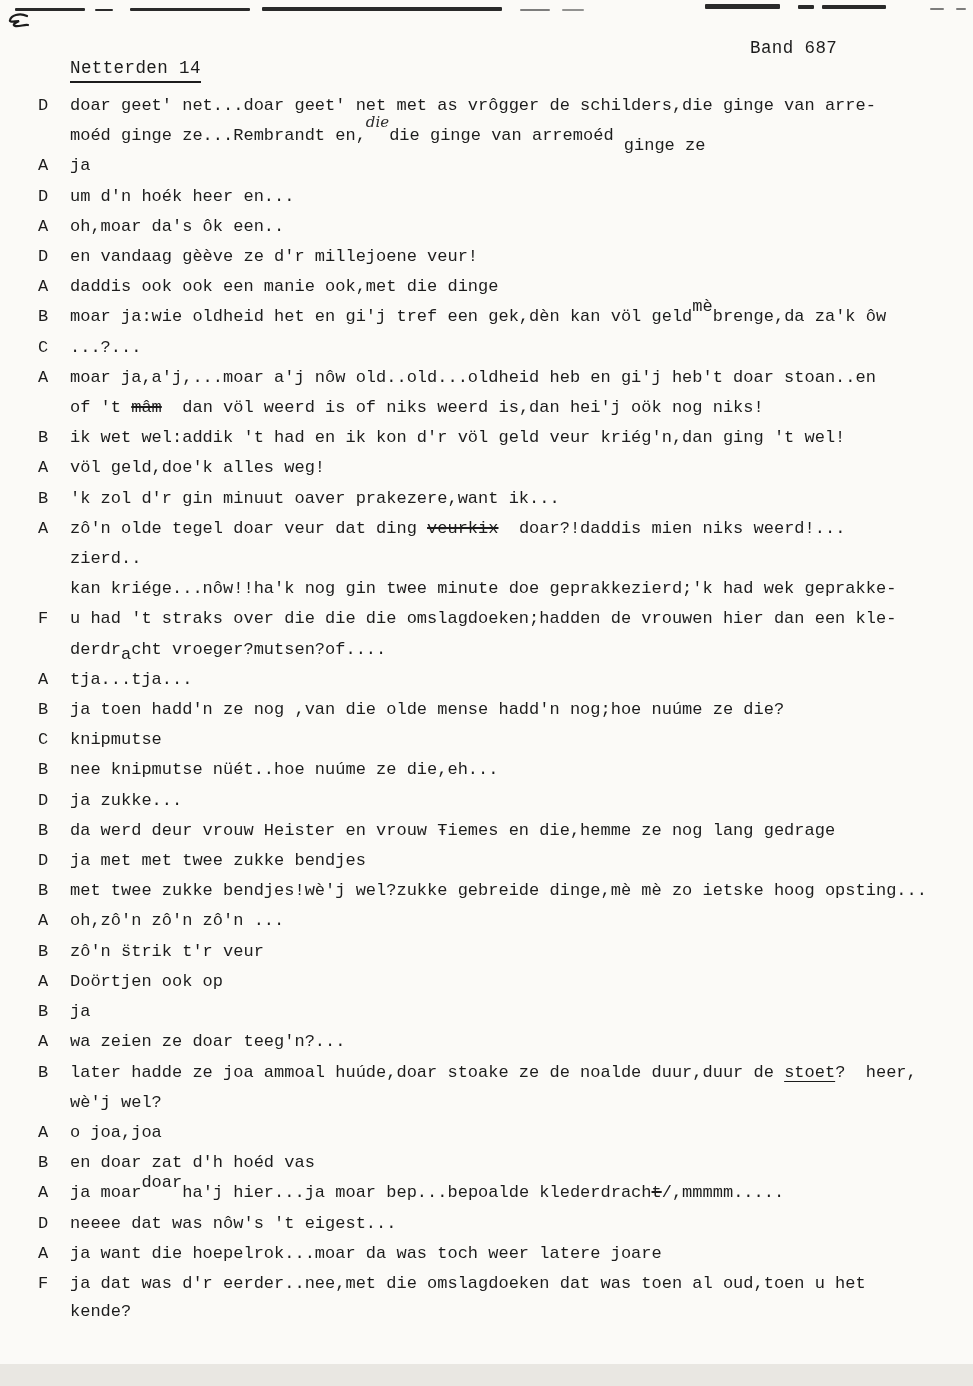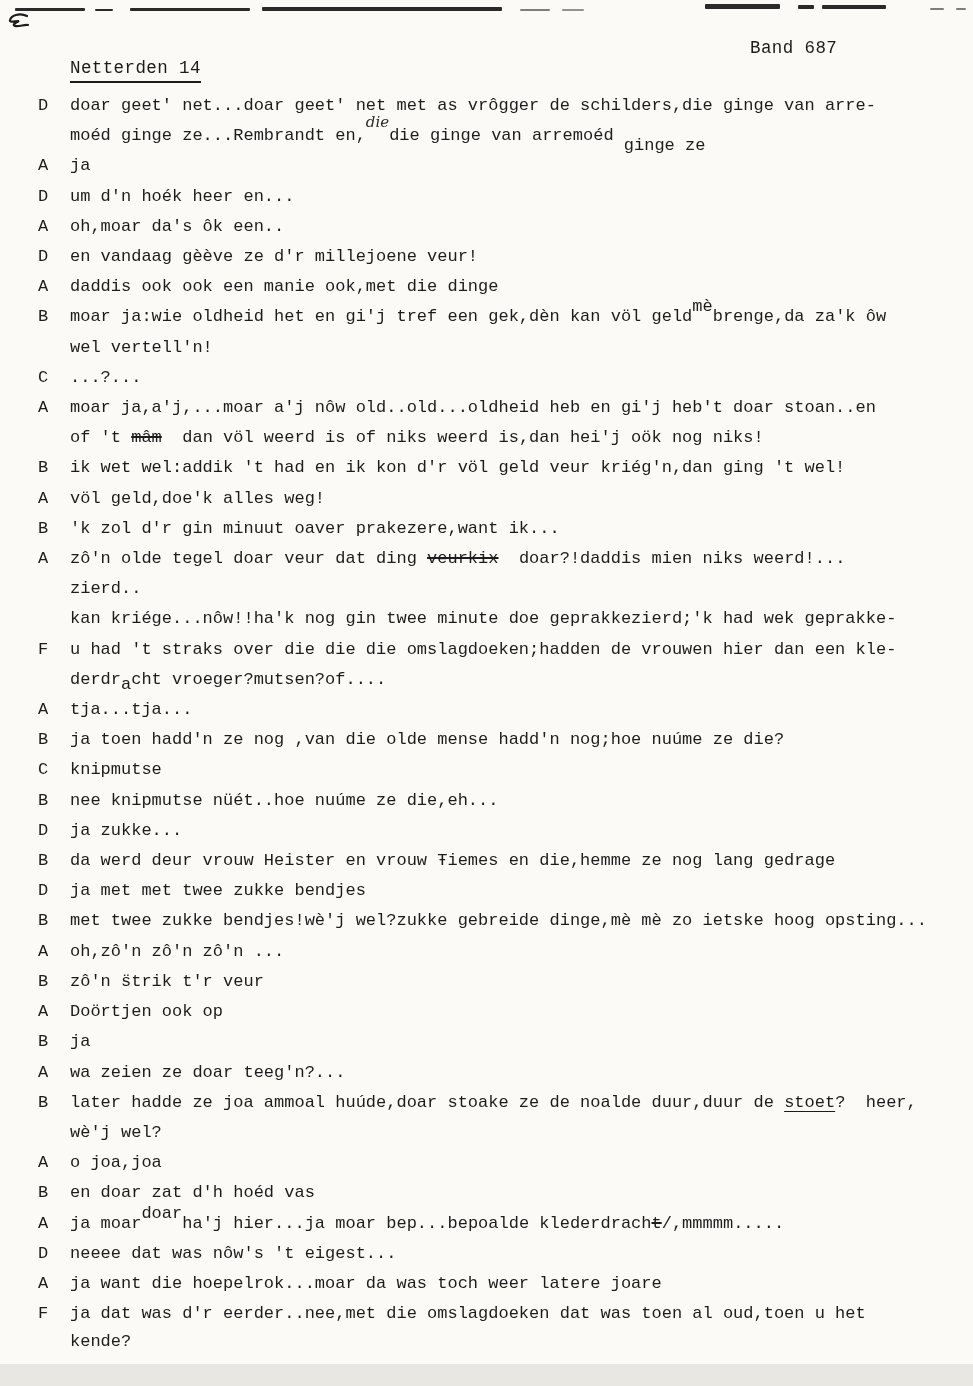--- a/index.html
+++ b/index.html
@@ -72,21 +72,20 @@
 
   <div class="transcript">
       <div class="line"><span class="speaker">D</span><span class="text"><span class="seg-plain">doar geet' net...doar geet' net met as vrôgger de schilders,die ginge van arre-</span></span></div>
       <div class="line"><span class="speaker"></span><span class="text"><span class="seg-plain">moéd ginge ze...Rembrandt en,</span><span class="seg-hand">die</span><span class="seg-plain">die ginge van arremoéd </span><span class="seg-low">ginge ze</span></span></div>
       <div class="line"><span class="speaker">A</span><span class="text"><span class="seg-plain">ja</span></span></div>
       <div class="line"><span class="speaker">D</span><span class="text"><span class="seg-plain">um d'n hoék heer en...</span></span></div>
       <div class="line"><span class="speaker">A</span><span class="text"><span class="seg-plain">oh,moar da's ôk een..</span></span></div>
       <div class="line"><span class="speaker">D</span><span class="text"><span class="seg-plain">en vandaag gèève ze d'r millejoene veur!</span></span></div>
       <div class="line"><span class="speaker">A</span><span class="text"><span class="seg-plain">daddis ook ook een manie ook,met die dinge</span></span></div>
       <div class="line"><span class="speaker">B</span><span class="text"><span class="seg-plain">moar ja:wie oldheid het en gi'j tref een gek,dèn kan völ geld</span><span class="seg-sup">mè</span><span class="seg-plain">brenge,da za'k ôw</span></span></div>
-      <div class="line"><span class="speaker"></span><span class="text"><span class="seg-plain">wel vertell'n!</span></span></div>
       <div class="line"><span class="speaker">C</span><span class="text"><span class="seg-plain">...?...</span></span></div>
       <div class="line"><span class="speaker">A</span><span class="text"><span class="seg-plain">moar ja,a'j,...moar a'j nôw old..old...oldheid heb en gi'j heb't doar stoan..en</span></span></div>
       <div class="line"><span class="speaker"></span><span class="text"><span class="seg-plain">of 't </span><span class="seg-strike">mâm</span><span class="seg-plain">  dan völ weerd is of niks weerd is,dan hei'j oök nog niks!</span></span></div>
       <div class="line"><span class="speaker">B</span><span class="text"><span class="seg-plain">ik wet wel:addik 't had en ik kon d'r völ geld veur kriég'n,dan ging 't wel!</span></span></div>
       <div class="line"><span class="speaker">A</span><span class="text"><span class="seg-plain">völ geld,doe'k alles weg!</span></span></div>
       <div class="line"><span class="speaker">B</span><span class="text"><span class="seg-plain">'k zol d'r gin minuut oaver prakezere,want ik...</span></span></div>
       <div class="line"><span class="speaker">A</span><span class="text"><span class="seg-plain">zô'n olde tegel doar veur dat ding </span><span class="seg-strike">veurkix</span><span class="seg-plain">  doar?!daddis mien niks weerd!...</span></span></div>
       <div class="line"><span class="speaker"></span><span class="text"><span class="seg-plain">zierd..</span></span></div>
       <div class="line"><span class="speaker"></span><span class="text"><span class="seg-plain">kan kriége...nôw!!ha'k nog gin twee minute doe geprakkezierd;'k had wek geprakke-</span></span></div>
       <div class="line"><span class="speaker">F</span><span class="text"><span class="seg-plain">u had 't straks over die die die omslagdoeken;hadden de vrouwen hier dan een kle-</span></span></div>

